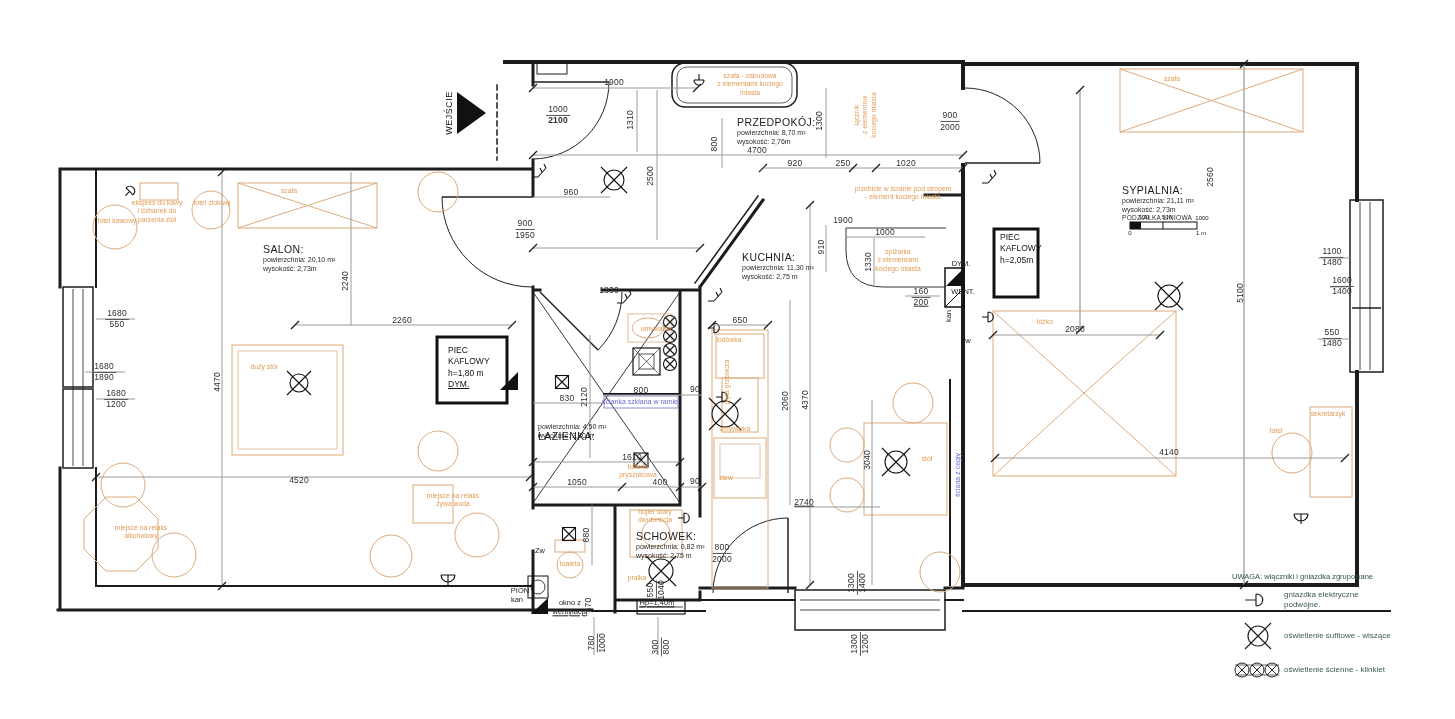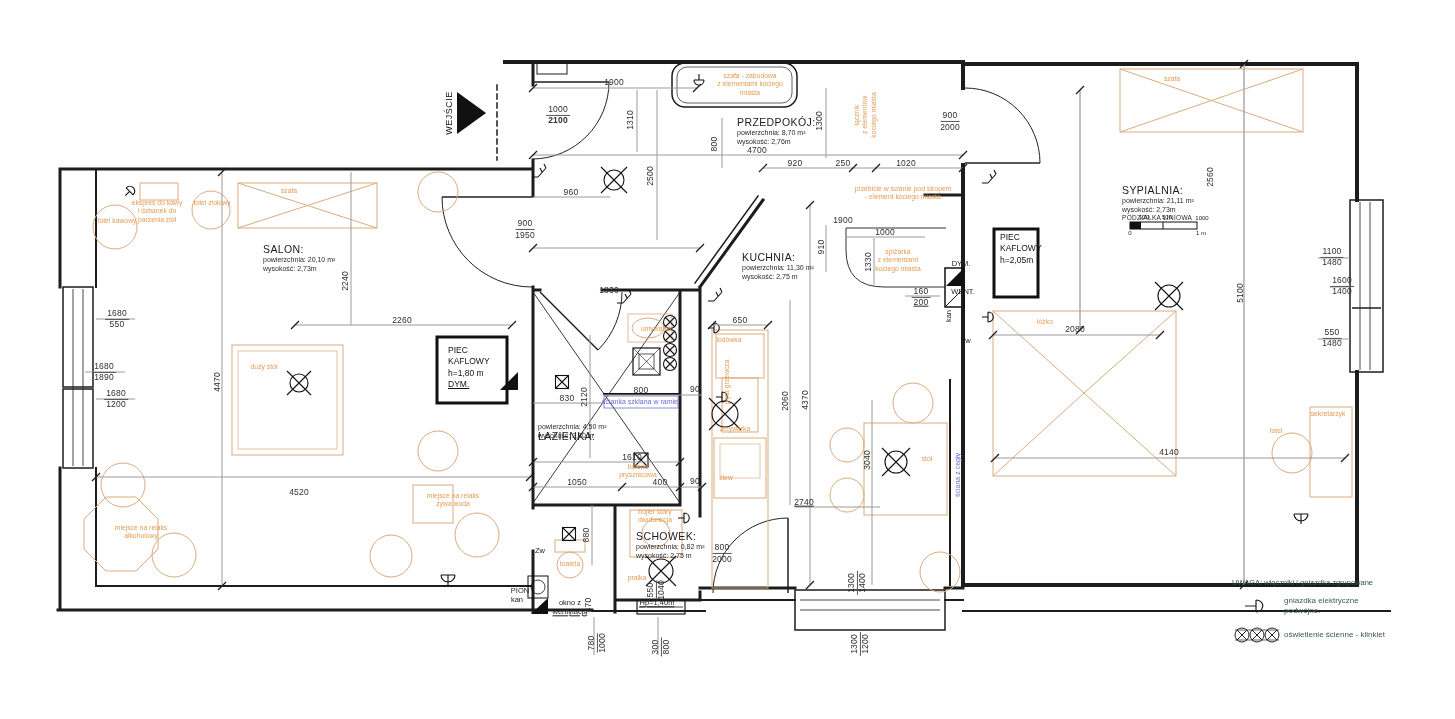--- a/index.html
+++ b/index.html
@@ -16,21 +16,21 @@
   .note{font-size:7px;color:var(--blue,#6b6bd6);}
   .room-name{font-size:10.5px;color:#1b1b1b;letter-spacing:0.4px;}
   .room-det{font-size:7px;color:#2a2a2a;}
   .room-extra{font-size:6.5px;color:#2a2a2a;letter-spacing:0.3px;}
   .stove{position:absolute;font-size:8.5px;color:#111;line-height:1.35;text-align:left;}
   .stove .dymline{text-decoration:underline;}
   .scalenum{font-size:6px;color:#222;}
   .entrance{font-size:9px;color:#111;letter-spacing:0.5px;}
   .legend{position:absolute;left:1232px;top:572px;width:200px;}
   .legend-title{font-size:13px;color:var(--green,#4f9f6f);line-height:1.35;}
-  .legend-note{font-size:7.5px;color:#2f5743;margin-top:6px;}
+  .legend-note{font-size:7.5px;color:#2f5743;margin-top:0;}
   .legend-item{display:flex;align-items:center;margin-top:9px;}
   .legend-sym{width:52px;flex:0 0 52px;display:flex;justify-content:center;}
   .legend-item-text{font-size:8px;color:var(--ltext,#3c5c4c);white-space:pre-line;line-height:1.3;}
 </style>
 </head>
 <body>
 
 <div id="stage" style="--furnTxt: #e39c55; --dim: #2e2e2e; --blue: #6b6bd6; --green: #4f9f6f; --ltext: #3c5c4c;">
 
 <svg id="plan-svg" width="1455" height="719" viewBox="0 0 1455 719">
@@ -307,20 +307,31 @@
     <div class="legend">
       <div class="legend-note">UWAGA: włączniki i gniazdka zgrupowane</div>
       <div class="legend-item">
         <span class="legend-sym">
           <svg width="34" height="20">
               <path d="M4,10 H15 M15,4 V16 M15,4 C24,4 24,16 15,16" stroke="#222" fill="none" stroke-width="1.2"></path>
             </svg>
         </span>
         <span class="legend-item-text">gniazdka elektryczne
 podwójne.</span>
+      </div>
+      <div class="legend-item">
+        <span class="legend-sym">
+          <svg width="34" height="32">
+              <g transform="translate(17,16)" stroke="#222" fill="none" stroke-width="1.2">
+                <circle r="10"></circle>
+                <path d="M-13,-13 L13,13 M13,-13 L-13,13"></path>
+              </g>
+            </svg>
+        </span>
+        <span class="legend-item-text">oświetlenie sufitowe - wiszące</span>
       </div>
       <div class="legend-item">
         <span class="legend-sym">
           <svg width="50" height="18">
               <g stroke="#222" fill="none" stroke-width="1">
             <g transform="translate(9,9)">
                   <circle r="7"></circle>
                   <path d="M-5,-5 L5,5 M5,-5 L-5,5"></path>
                 </g>
             <g transform="translate(24,9)">
@@ -444,21 +455,21 @@
       <span class="lbl dim" style="left: 921px; top: 302px; text-decoration: underline;">200</span>
       <span class="lbl dim rot" style="left: 345px; top: 281px;">2240</span>
       <span class="lbl dim" style="left: 402px; top: 320px;">2260</span>
       <span class="lbl dim frac" style="left: 117px; top: 314px;">1680</span>
       <span class="lbl dim" style="left: 117px; top: 324px;">550</span>
       <span class="lbl dim frac" style="left: 104px; top: 367px;">1680</span>
       <span class="lbl dim" style="left: 104px; top: 377px;">1890</span>
       <span class="lbl dim frac" style="left: 116px; top: 394px;">1680</span>
       <span class="lbl dim" style="left: 116px; top: 404px;">1200</span>
       <span class="lbl dim rot" style="left: 217px; top: 382px;">4470</span>
-      <span class="lbl dim" style="left: 299px; top: 492px;">4520</span>
+      <span class="lbl dim" style="left: 299px; top: 480px;">4520</span>
       <span class="lbl dim" style="left: 567px; top: 398px;">830</span>
       <span class="lbl dim rot" style="left: 584px; top: 397px;">2120</span>
       <span class="lbl dim" style="left: 641px; top: 390px;">800</span>
       <span class="lbl dim" style="left: 695px; top: 389px;">90</span>
       <span class="lbl dim" style="left: 632px; top: 457px;">1610</span>
       <span class="lbl dim" style="left: 577px; top: 482px;">1050</span>
       <span class="lbl dim" style="left: 660px; top: 482px;">400</span>
       <span class="lbl dim" style="left: 695px; top: 481px;">90</span>
       <span class="lbl dim" style="left: 740px; top: 320px;">650</span>
       <span class="lbl dim rot" style="left: 785px; top: 401px;">2060</span>

